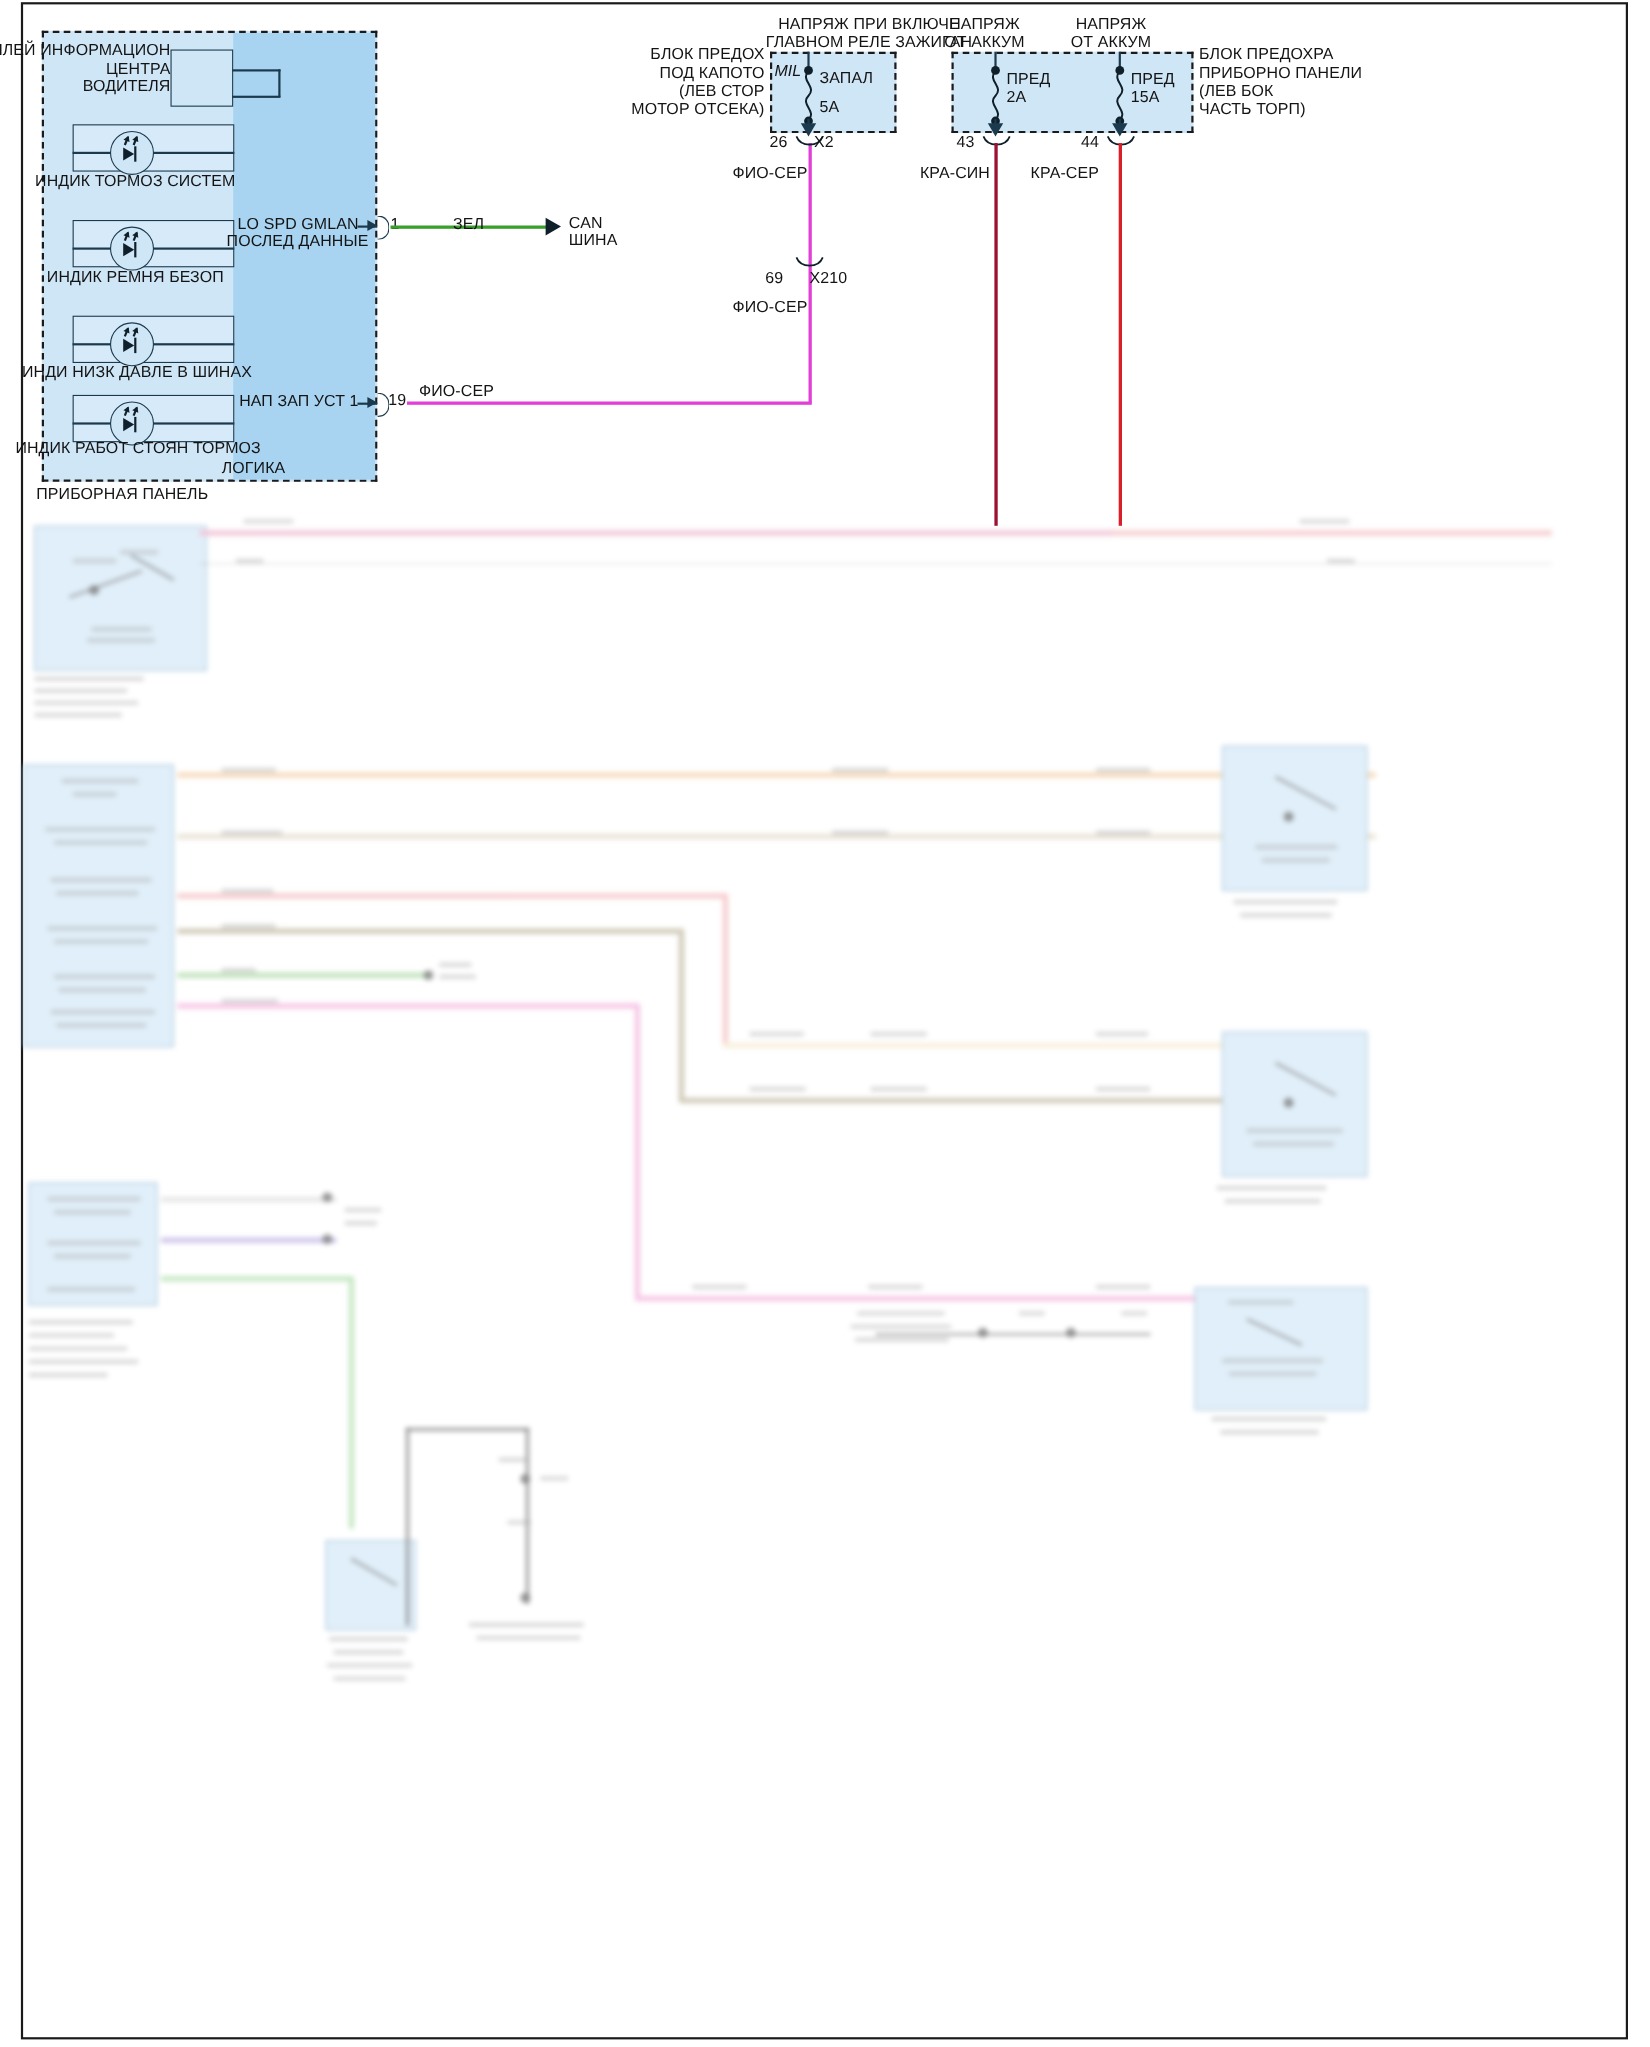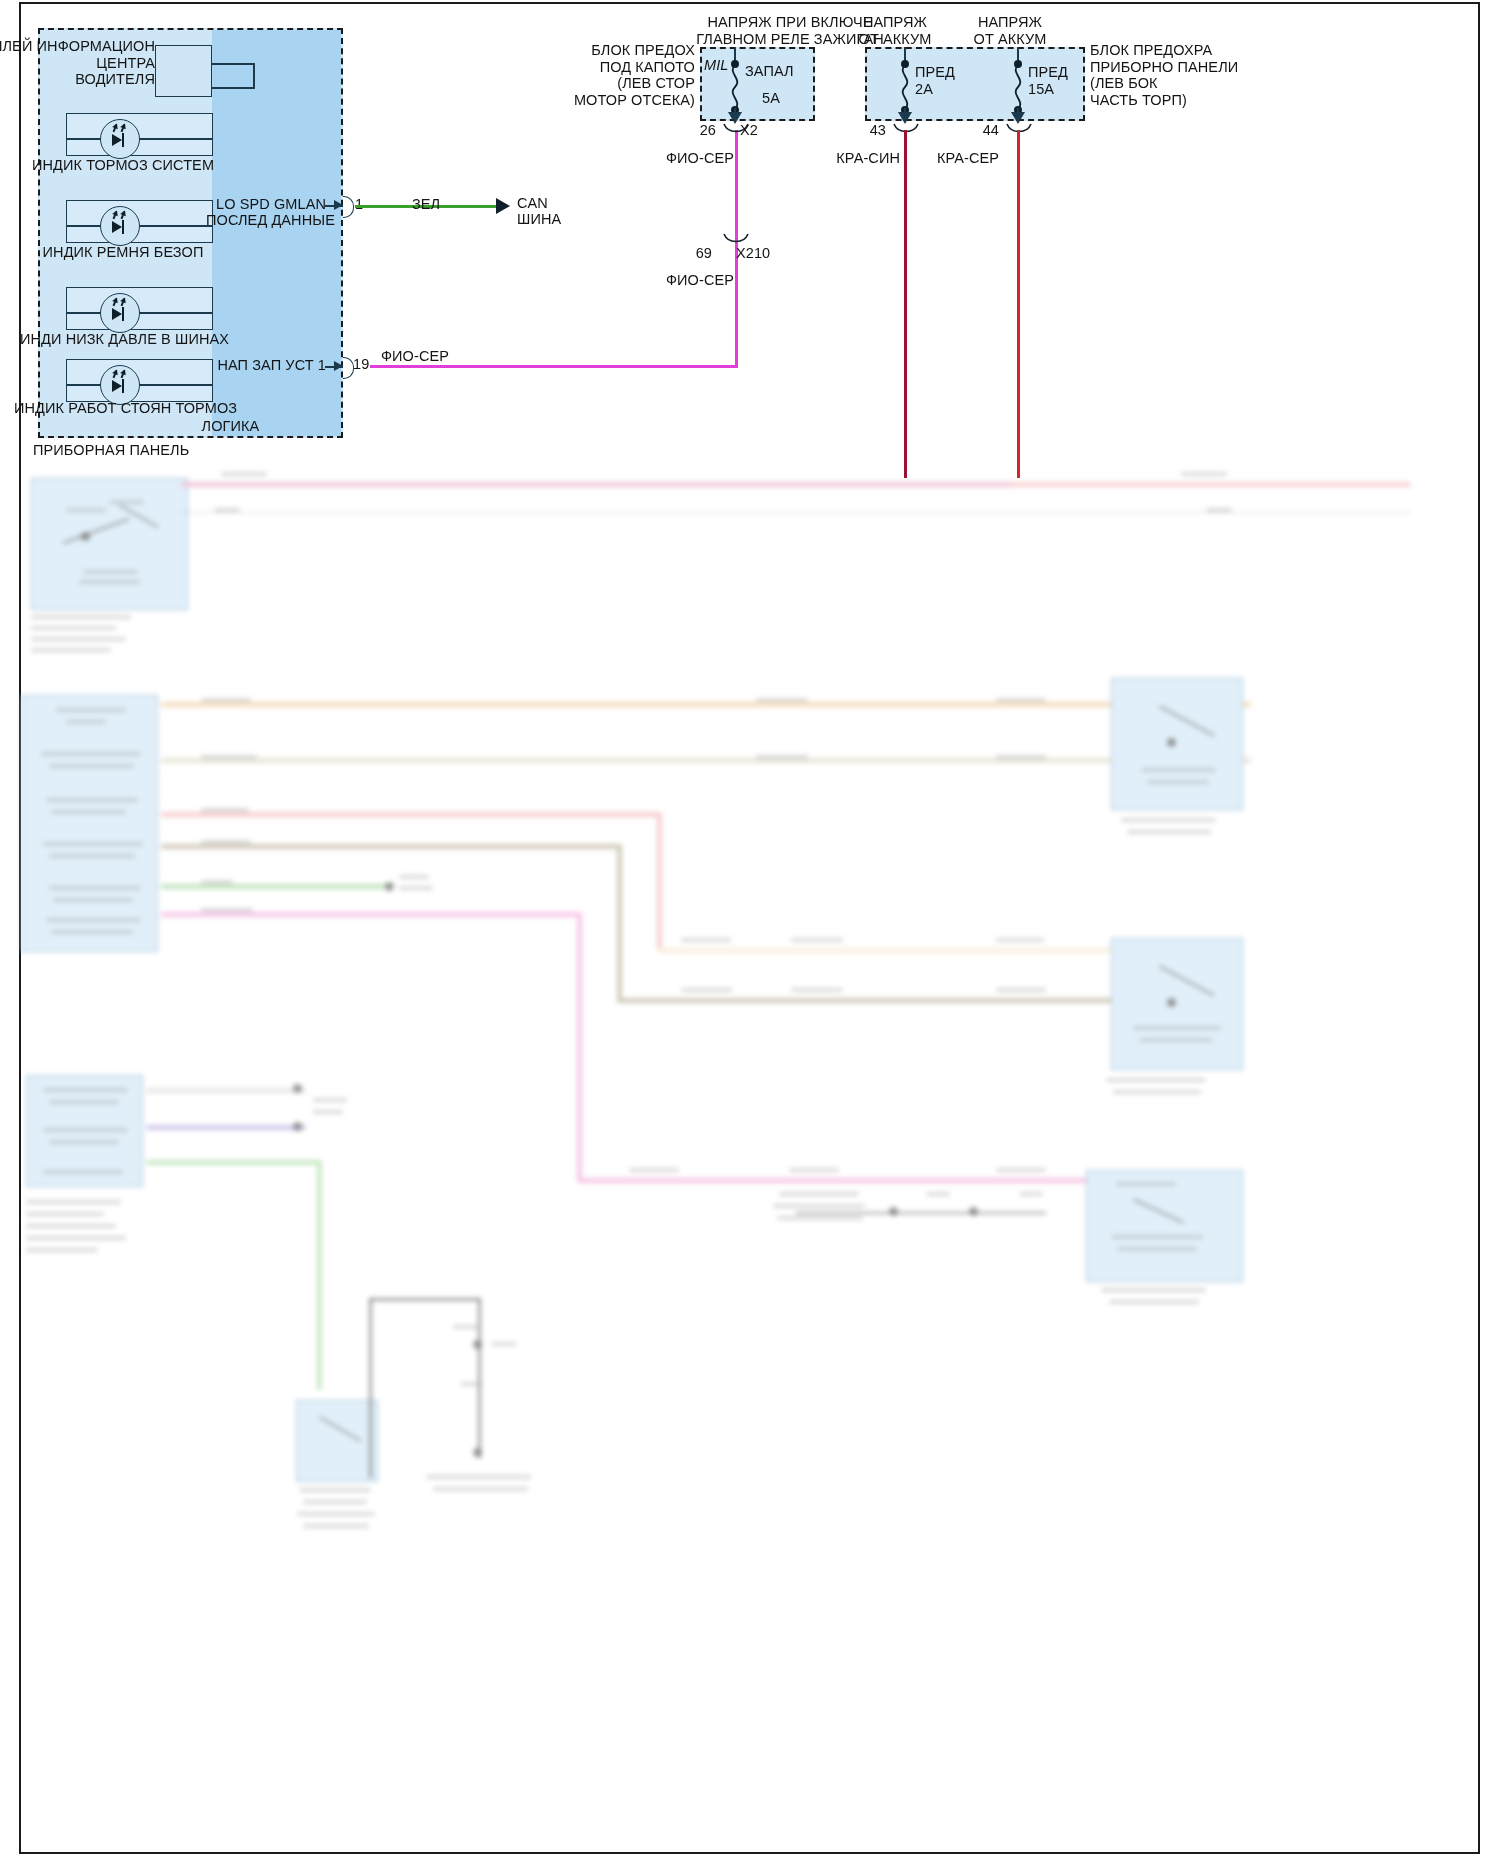--- a/index.html
+++ b/index.html
@@ -278,21 +278,21 @@
     <svg width="18" height="44" viewBox="0 0 18 44" aria-hidden="true">
       <path d="M9 0 C 1 8, 17 14, 9 22 C 1 30, 17 36, 9 44" fill="none" stroke="#10202b" stroke-width="1.8"></path>
     </svg>
     <span class="dot bot"></span>
   </div>
   <div class="vline" style="left:734px;top:108px;height:10px;"></div>
   <div class="arrow-d" style="left:728px;top:112px;"></div>
 
   <div class="lbl" style="left:704px;top:57px;font-style:italic;">MIL</div>
   <div class="lbl" style="left:745px;top:63px;">ЗАПАЛ</div>
-  <div class="lbl" style="left:745px;top:90px;margin-left:17px;">5A</div>
+  <div class="lbl" style="left:745px;top:90px;">5A</div>
 
   <div class="cav" style="left:723px;top:123px;">
     <svg width="26" height="12" viewBox="0 0 26 12" aria-hidden="true">
       <path d="M1 1 C 5 11, 21 11, 25 1" fill="none" stroke="#10202b" stroke-width="1.6"></path>
     </svg>
   </div>
   <div class="lbl r" style="left:676px;top:122px;width:40px;">26</div>
   <div class="lbl" style="left:740px;top:122px;">X2</div>
   <div class="lbl c" style="left:655px;top:150px;width:90px;">ФИО-СЕР</div>
 

